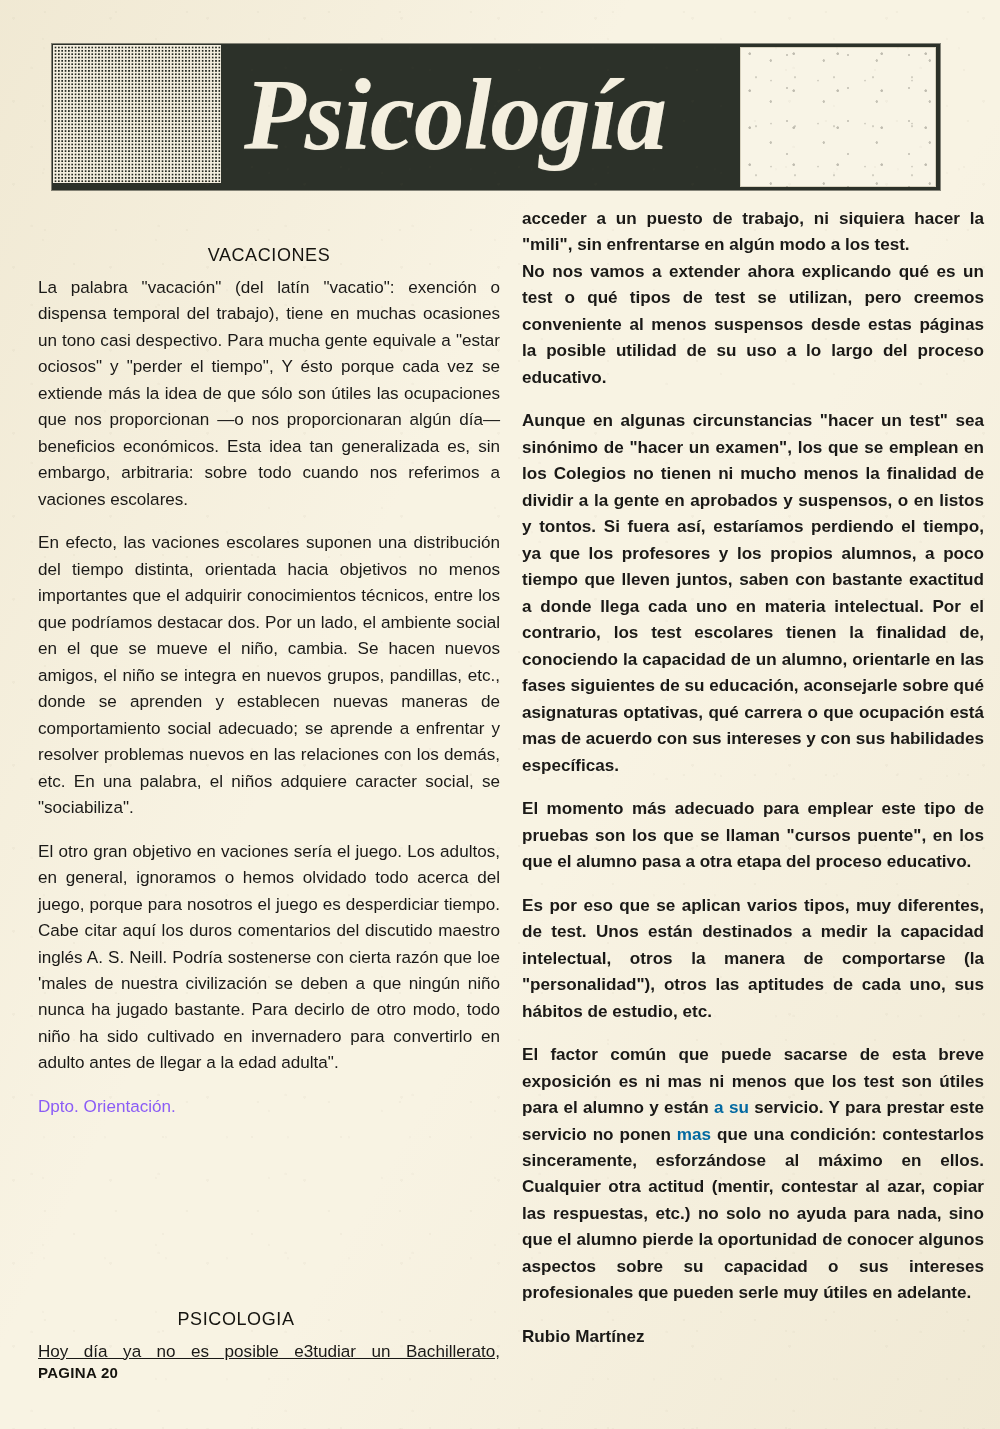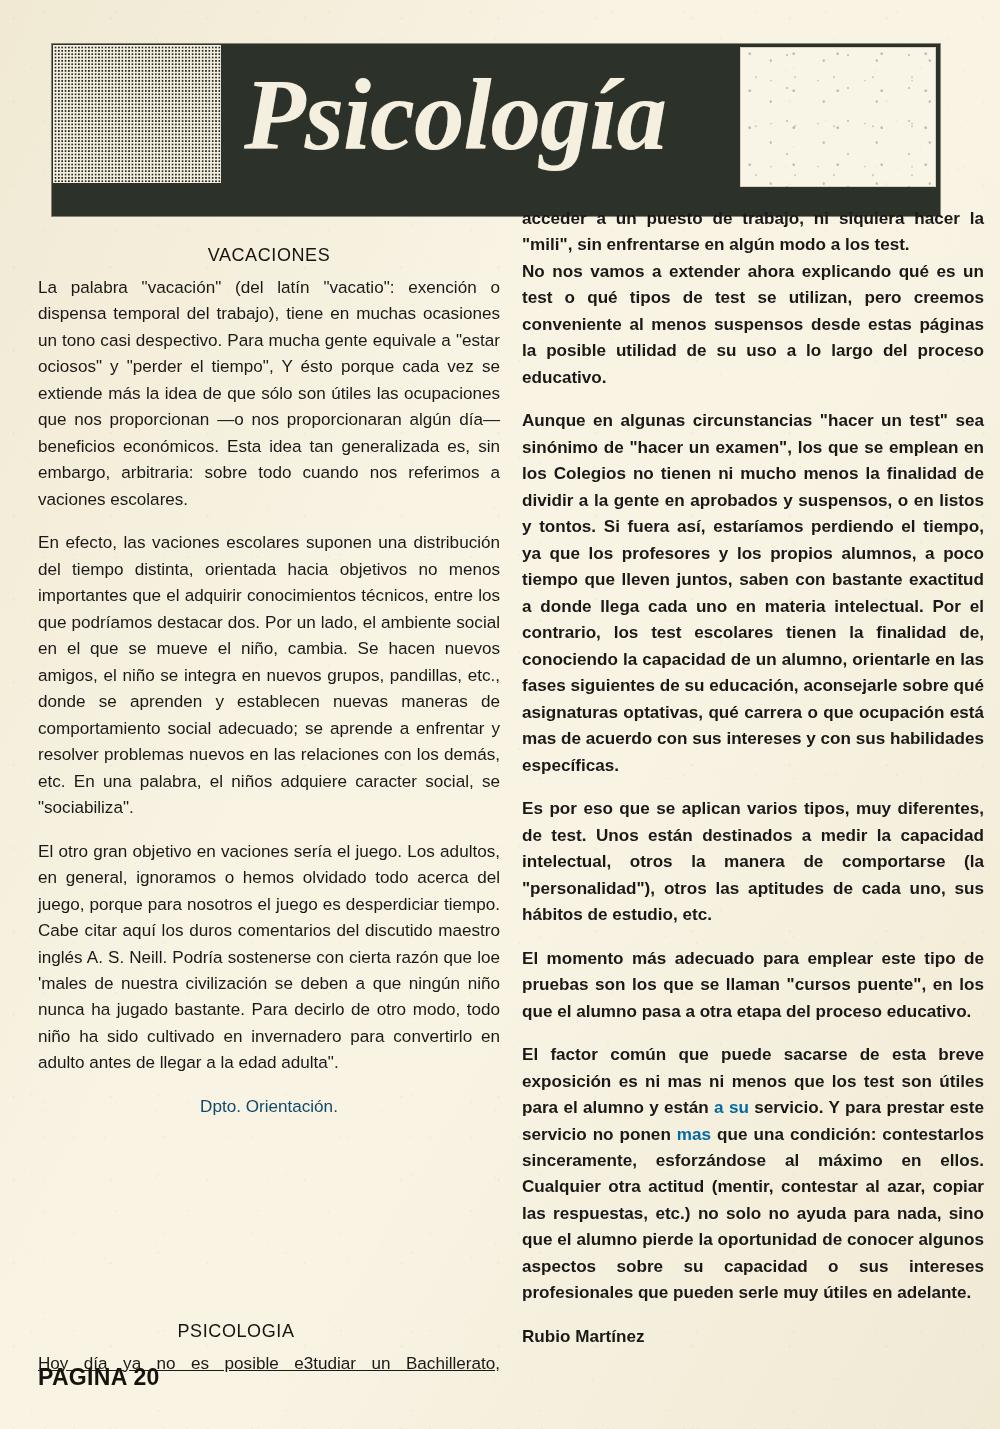--- a/index.html
+++ b/index.html
@@ -43,21 +43,21 @@
       linear-gradient(115deg, rgba(226,214,182,.35) 0%, rgba(255,252,242,0) 38%),
       linear-gradient(300deg, rgba(222,210,178,.30) 0%, rgba(255,252,242,0) 42%);
   }
 
   
   .masthead {
     position: absolute;
     left: 52px;
     top: 44px;
     width: 888px;
-    height: 172px;
+    height: 146px;
     background: #2c3129;
     box-shadow: 0 0 0 1px rgba(20,24,18,.5);
   }
   .masthead-halftone {
     position: absolute;
     left: 1px;
     top: 1px;
     width: 168px;
     height: 138px;
     background-color: #22271f;
@@ -134,51 +134,50 @@
     margin: 0 0 5px 0;
     text-align: center;
     font-size: 18px;
     letter-spacing: .6px;
     font-weight: 400;
     color: #15140f;
   }
   .section-heading.offset-left { text-align: center; padding-right: 66px; }
 
   .byline {
-    text-align: center;
+    text-align: left;
     margin: 0;
     font-size: 17.1px;
-    color: #0c4a6e;
+    color: #8b5cf6;
   }
 
   .faded { color: #0369a1; }
 
   
   .bottom-block {
     position: absolute;
     left: 38px;
     top: 1306px;
     width: 462px;
     font-size: 17.1px;
     line-height: 1.55;
     text-align: justify;
     color: #1a1917;
-    margin-top: 12px;
   }
   .bottom-block .lead {
     margin: 0;
     text-align: justify;
     text-align-last: justify;
     text-decoration: underline;
   }
   .page-number {
     position: absolute;
     left: 38px;
     top: 1364px;
-    font-size: 23px;
+    font-size: 15px;
     font-weight: bold;
     letter-spacing: .3px;
     color: #15140f;
   }
 
   
   .sig-right {
     margin: 2px 0 0 0;
   }
 </style>
@@ -206,22 +205,22 @@
       <p>El otro gran objetivo en vaciones sería el juego. Los adultos, en general, ignoramos o hemos olvidado todo acerca del juego, porque para nosotros el juego es desperdiciar tiempo. Cabe citar aquí los duros comentarios del discutido maestro inglés A. S. Neill. Podría sostenerse con cierta razón que loe 'males de nuestra civilización se deben a que ningún niño nunca ha jugado bastante. Para decirlo de otro modo, todo niño ha sido cultivado en invernadero para convertirlo en adulto antes de llegar a la edad adulta".</p>
 
       <p class="byline">Dpto. Orientación.</p>
     </div>
 
     <div class="col col-right">
 
       <p class="tight">acceder a un puesto de trabajo, ni siquiera hacer la "mili", sin enfrentarse en algún modo a los test.</p>
       <p>No nos vamos a extender ahora explicando qué es un test o qué tipos de test se utilizan, pero creemos conveniente al menos suspensos desde estas páginas la posible utilidad de su uso a lo largo del proceso educativo.</p>
       <p>Aunque en algunas circunstancias "hacer un test" sea sinónimo de "hacer un examen", los que se emplean en los Colegios no tienen ni mucho menos la finalidad de dividir a la gente en aprobados y suspensos, o en listos y tontos. Si fuera así, estaríamos perdiendo el tiempo, ya que los profesores y los propios alumnos, a poco tiempo que lleven juntos, saben con bastante exactitud a donde llega cada uno en materia intelectual. Por el contrario, los test escolares tienen la finalidad de, conociendo la capacidad de un alumno, orientarle en las fases siguientes de su educación, aconsejarle sobre qué asignaturas optativas, qué carrera o que ocupación está mas de acuerdo con sus intereses y con sus habilidades específicas.</p>
+      <p>El momento más adecuado para emplear este tipo de pruebas son los que se llaman "cursos puente", en los que el alumno pasa a otra etapa del proceso educativo.</p>
       <p>Es por eso que se aplican varios tipos, muy diferentes, de test. Unos están destinados a medir la capacidad intelectual, otros la manera de comportarse (la "personalidad"), otros las aptitudes de cada uno, sus hábitos de estudio, etc.</p>
-      <p>El momento más adecuado para emplear este tipo de pruebas son los que se llaman "cursos puente", en los que el alumno pasa a otra etapa del proceso educativo.</p>
 
       <p><span>El factor común que puede sacarse de esta breve exposición es ni mas ni menos que los test son útiles para el alumno y están </span><span class="faded">a su</span><span> servicio. Y para prestar este servicio no ponen </span><span class="faded">mas</span><span> que una condición: contestarlos sinceramente, esforzándose al máximo en ellos. Cualquier otra actitud (mentir, contestar al azar, copiar las respuestas, etc.) no solo no ayuda para nada, sino que el alumno pierde la oportunidad de conocer algunos aspectos sobre su capacidad o sus intereses profesionales que pueden serle muy útiles en adelante.</span></p>
 
       <p class="sig-right">Rubio Martínez</p>
     </div>
   </div>
 
   <div class="bottom-block">
     <h2 class="section-heading offset-left">PSICOLOGIA</h2>
     <p class="lead">Hoy día ya no es posible e3tudiar un Bachillerato,</p>

